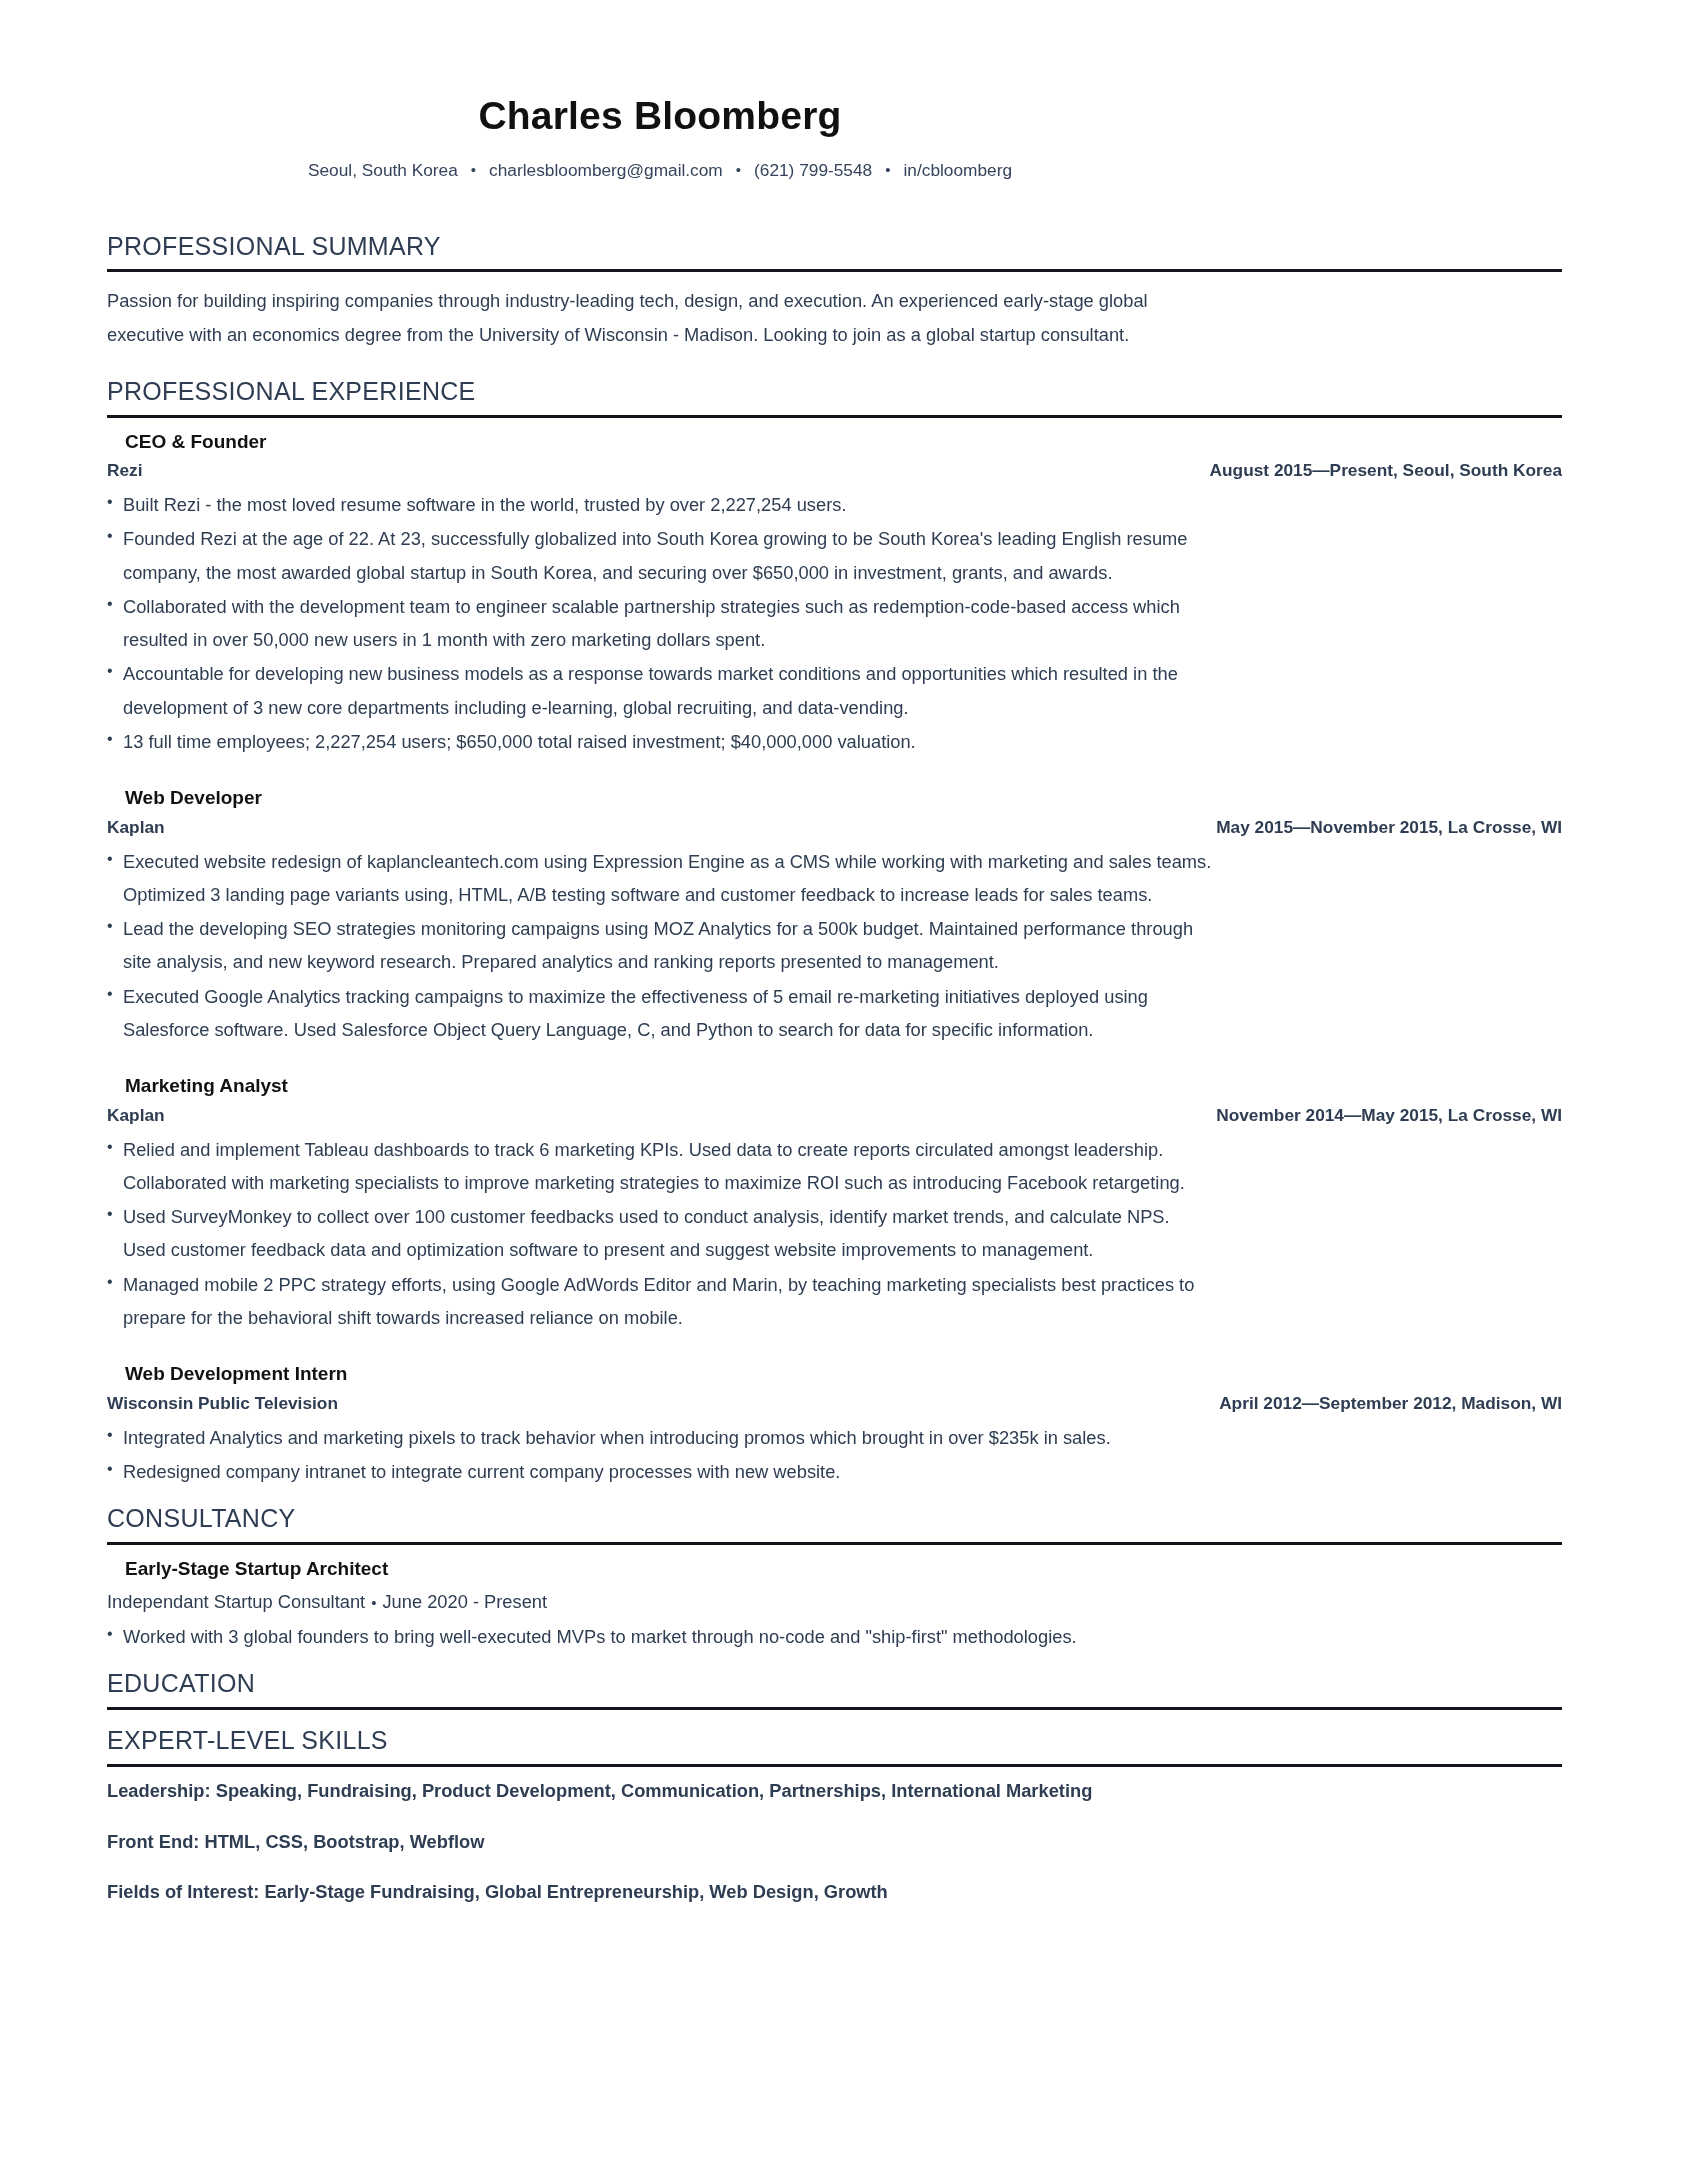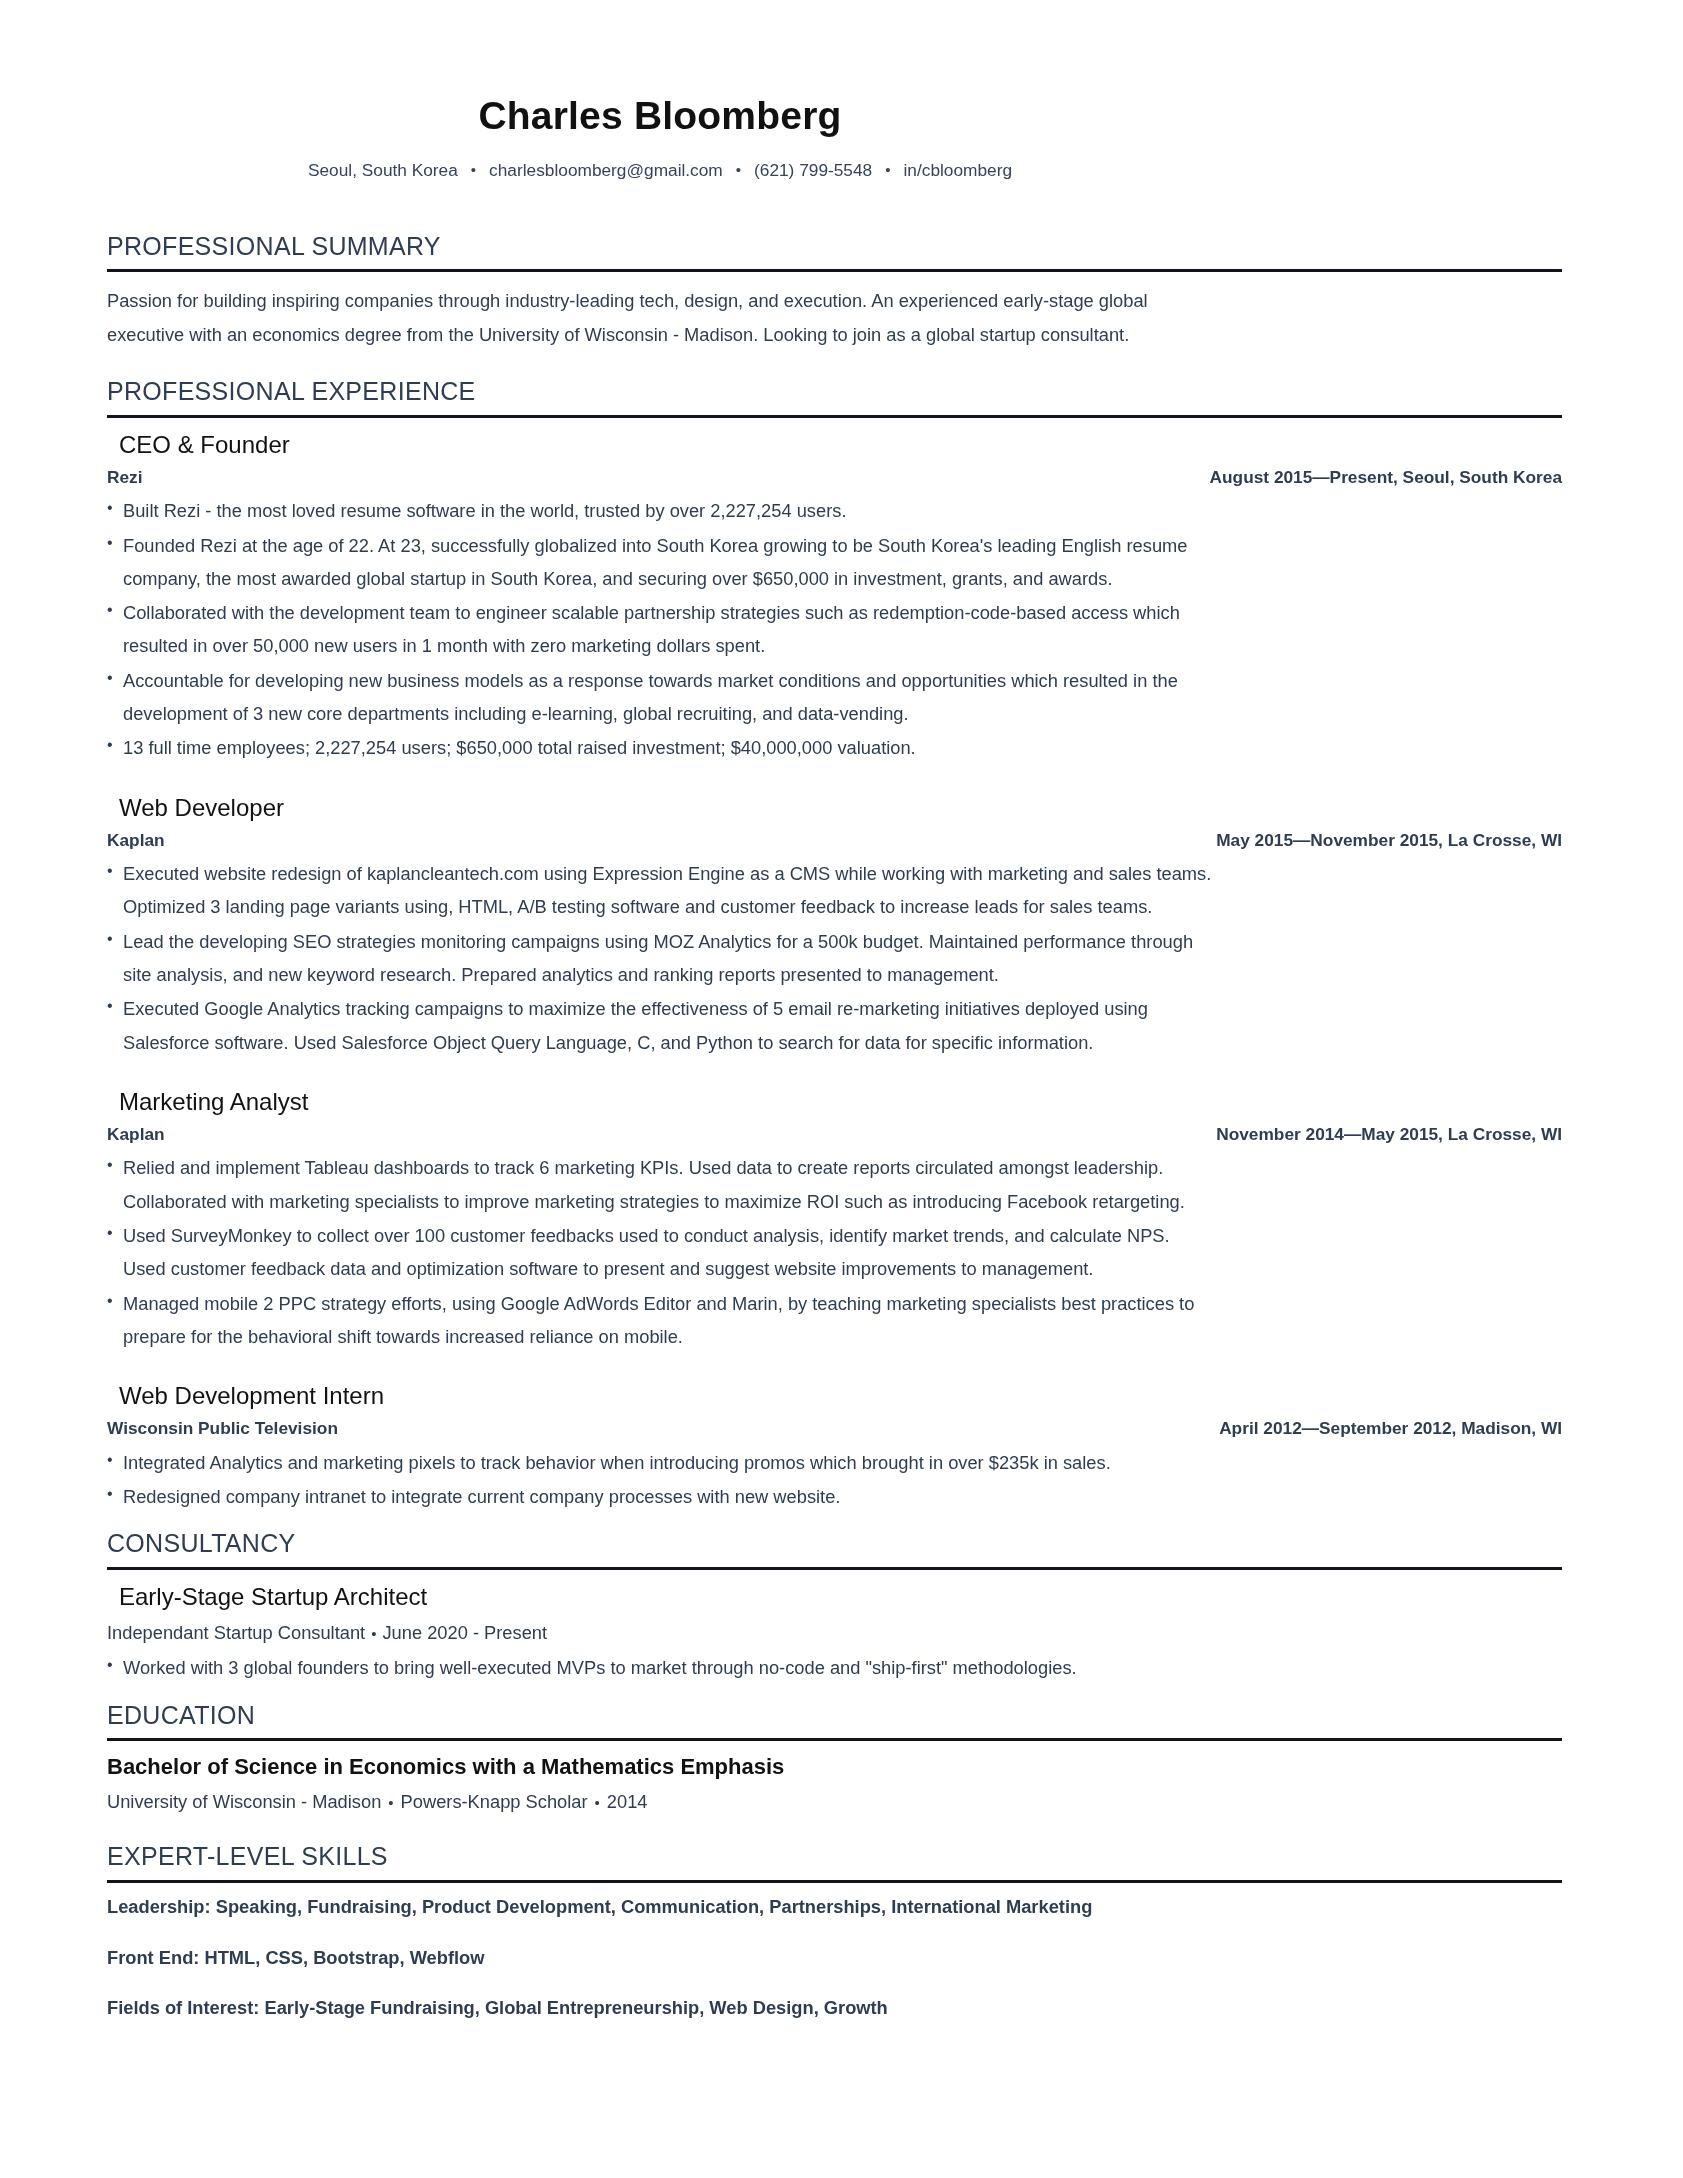--- a/index.html
+++ b/index.html
@@ -78,25 +78,25 @@
     line-height: 1.82;
     color: #2e3d52;
     margin: 0 0 26px 0;
     max-width: 1406px;
   }
 
   
   .entry { margin-bottom: 28px; }
   .entry:last-child { margin-bottom: 14px; }
   .entry-title {
-    font-size: 24px;
-    font-weight: normal;
+    font-size: 19px;
+    font-weight: bold;
     color: #121212;
     line-height: 1.25;
-    margin: 0 0 6px 12px;
+    margin: 0 0 6px 18px;
   }
   .entry-meta {
     display: flex;
     justify-content: space-between;
     align-items: baseline;
     font-size: 17.3px;
     font-weight: bold;
     color: #2e3d52;
     line-height: 1.3;
     margin-bottom: 6px;
@@ -257,26 +257,20 @@
       </p>
       <ul class="bullets">
         <li>Worked with 3 global founders to bring well-executed MVPs to market through no-code and "ship-first" methodologies.</li>
       </ul>
     </div>
   </div>
 
   <div class="section">
     <h2 class="section-title">EDUCATION</h2>
     <hr class="section-rule">
-    <div>
-      <h3 class="edu-degree">Bachelor of Science in Economics with a Mathematics Emphasis</h3>
-      <p class="edu-meta">
-        <span>University of Wisconsin - Madison</span><span class="dot">•</span><span>Powers-Knapp Scholar</span><span class="dot">•</span><span>2014</span>
-      </p>
-    </div>
   </div>
 
   <div class="section">
     <h2 class="section-title">EXPERT-LEVEL SKILLS</h2>
     <hr class="section-rule">
     <p class="skill-line">Leadership: Speaking, Fundraising, Product Development, Communication, Partnerships, International Marketing</p>
     <p class="skill-line">Front End: HTML, CSS, Bootstrap, Webflow</p>
     <p class="skill-line">Fields of Interest: Early-Stage Fundraising, Global Entrepreneurship, Web Design, Growth</p>
   </div>
 

